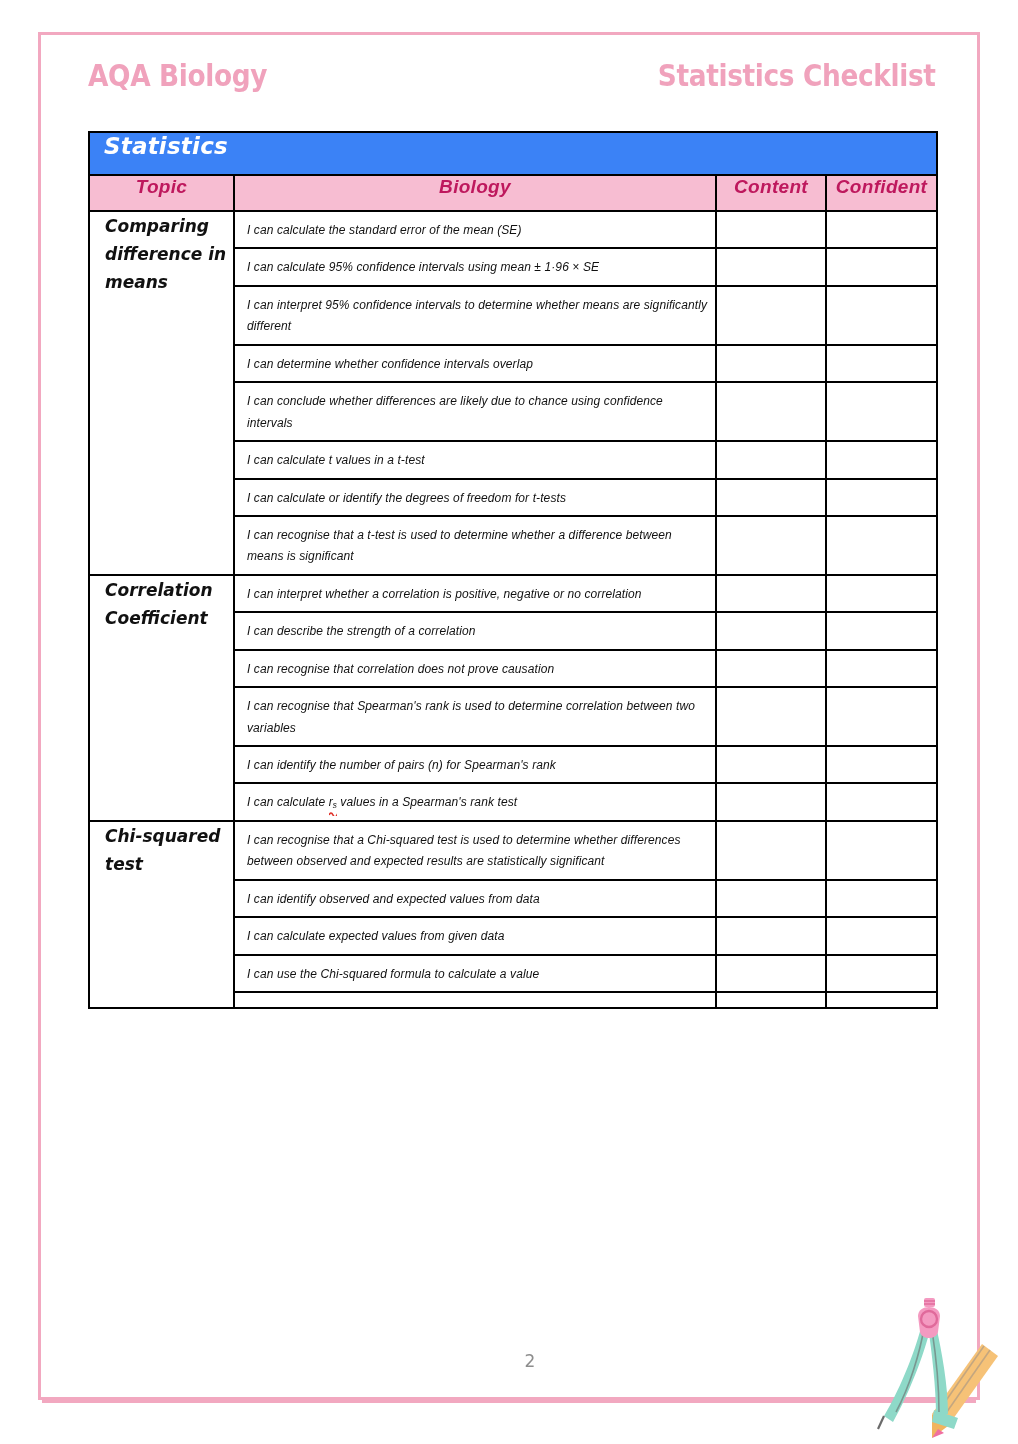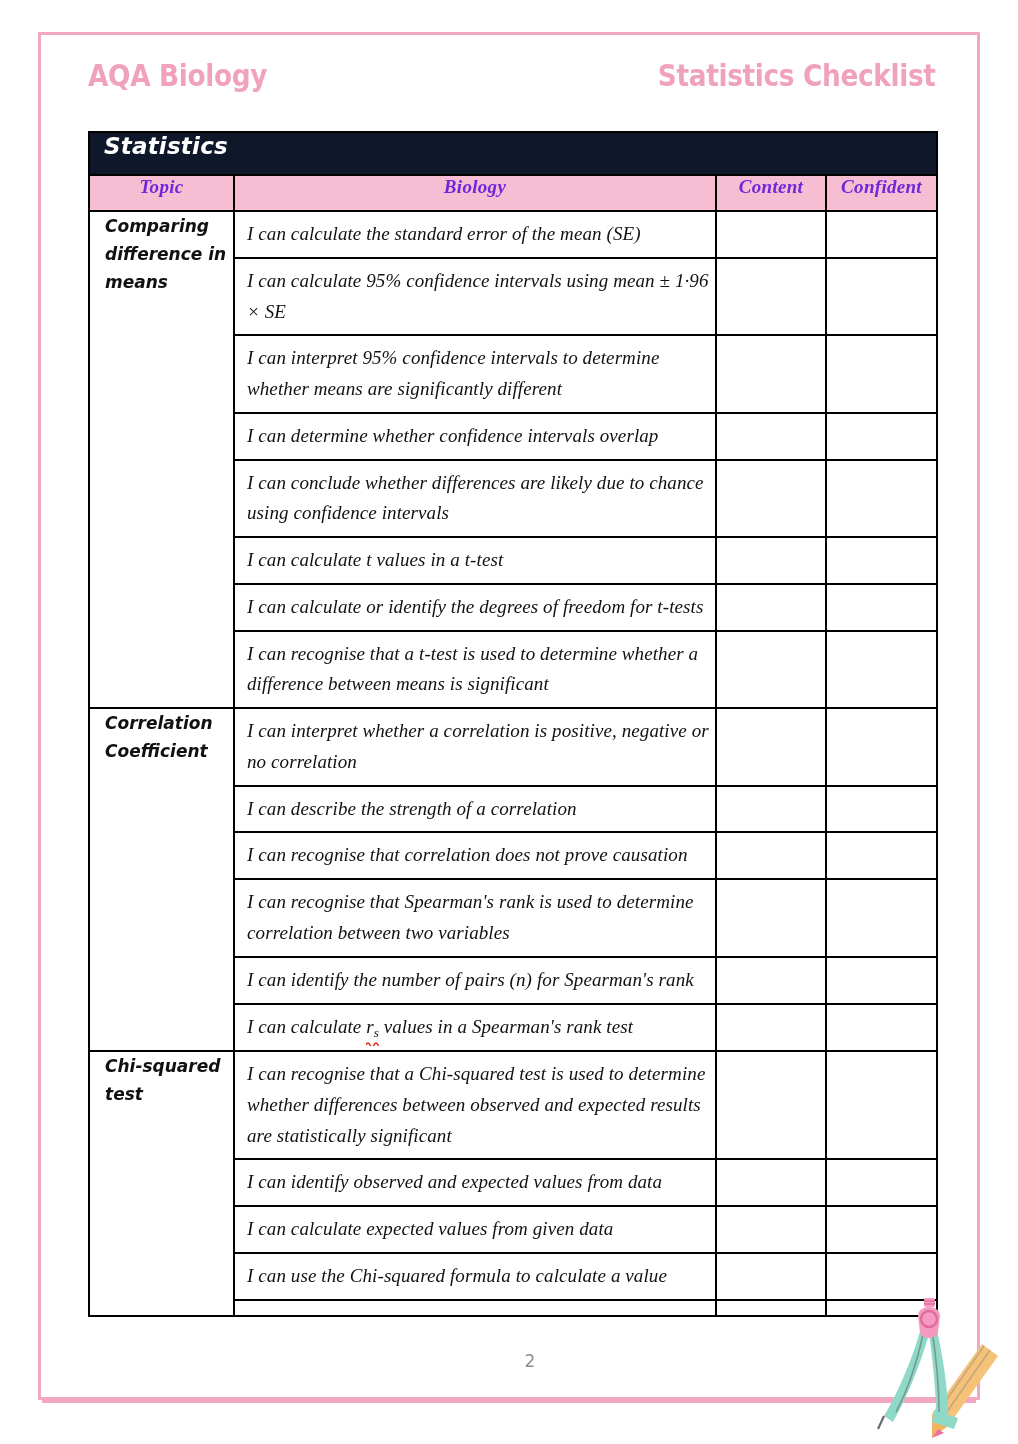--- a/index.html
+++ b/index.html
@@ -71,21 +71,21 @@
     table-layout: fixed;
   }
   table.checklist td, table.checklist th {
     border: 2px solid #000000;
     padding: 0;
     vertical-align: top;
   }
 
   
   .banner-cell {
-    background: #0f172a;
+    background: #3b82f6;
     height: 41px;
     padding: 0 0 0 14px !important;
     vertical-align: middle;
     margin-left: 12px;
   }
   .banner-text {
     font-family: "DejaVu Sans", sans-serif;
     font-style: italic;
     font-weight: bold;
     font-size: 23px;
@@ -94,25 +94,25 @@
   }
 
   
   .colhead {
     background: #f7bdd2;
     height: 34px;
     text-align: center;
     vertical-align: middle;
   }
   .colhead-text {
-    font-family: Liberation Serif, serif;
+    font-family: Liberation Sans, sans-serif;
     font-style: italic;
     font-weight: bold;
     font-size: 19px;
-    color: #6d28d9;
+    color: #be185d;
     letter-spacing: 0.3px;
     text-align: center;
   }
 
   
   .topic-cell {
     vertical-align: middle;
     padding: 0 0 0 15px !important;
     margin-left: 10px;
   }
@@ -124,23 +124,23 @@
     color: #111111;
     line-height: 1.65;
   }
 
   
   .content-cell {
     padding: 7px 6px 7px 12px !important;
     vertical-align: middle;
   }
   .content-text {
-    font-family: Liberation Serif, serif;
+    font-family: Liberation Sans, sans-serif;
     font-style: italic;
-    font-size: 19px;
+    font-size: 12px;
     color: #111111;
     line-height: 1.62;
     letter-spacing: 0.1px;
   }
   .content-text .rs {
     position: relative;
     display: inline-block;
     white-space: nowrap;
     text-align: center;
   }

